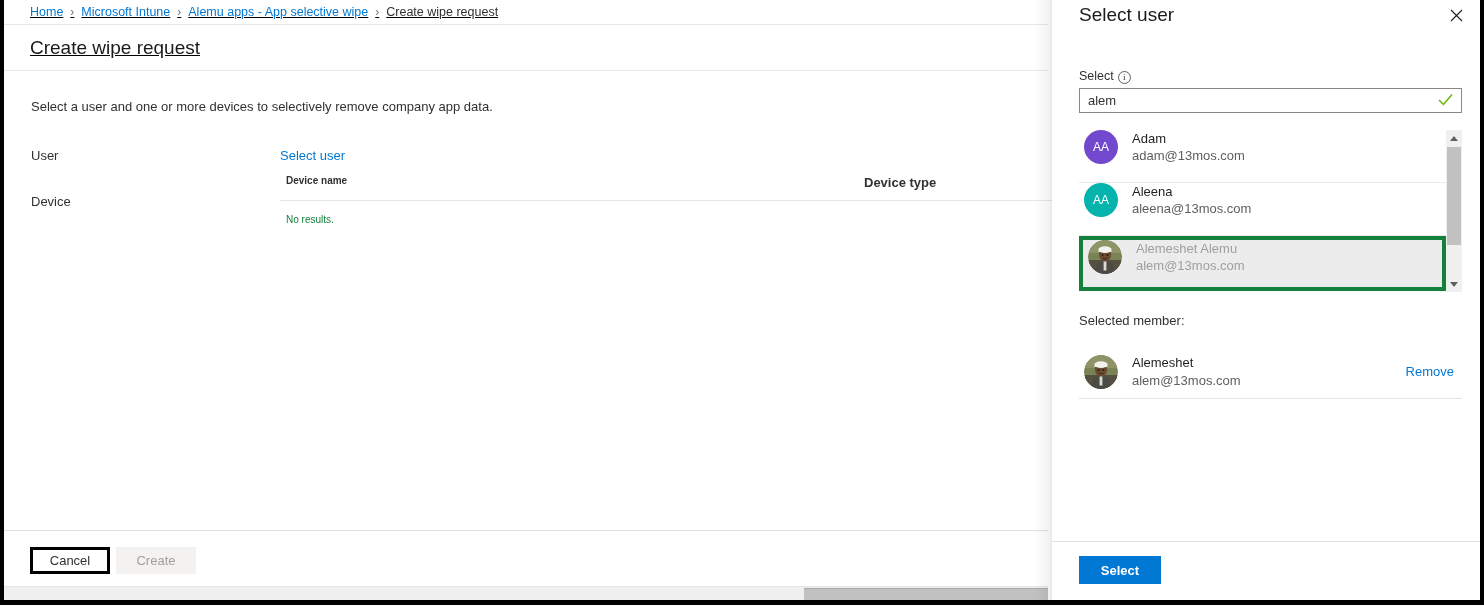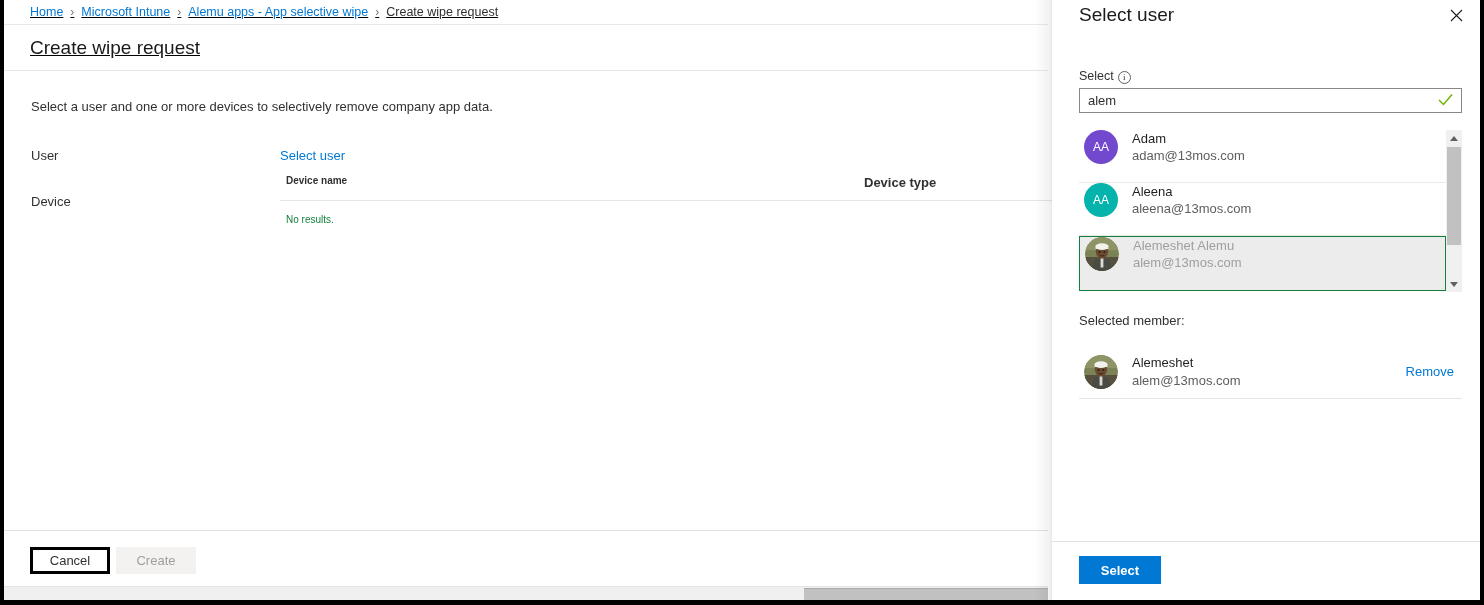--- a/index.html
+++ b/index.html
@@ -278,21 +278,21 @@
     display: flex;
     align-items: flex-start;
     height: 53px;
     padding-left: 5px;
     border-bottom: 1px solid #eceae9;
     cursor: pointer;
     background: #ffffff;
   }
   .user-item.selected {
     background: #ececec;
-    border: 1px solid #15803d;
+    border: 4px solid #15803d;
     height: 55px;
   }
   .user-item.selected .u-name,
   .user-item.selected .u-mail { color: #a19f9d; }
 
   .avatar {
     width: 34px; height: 34px;
     border-radius: 50%;
     flex: none;
     margin-right: 14px;

